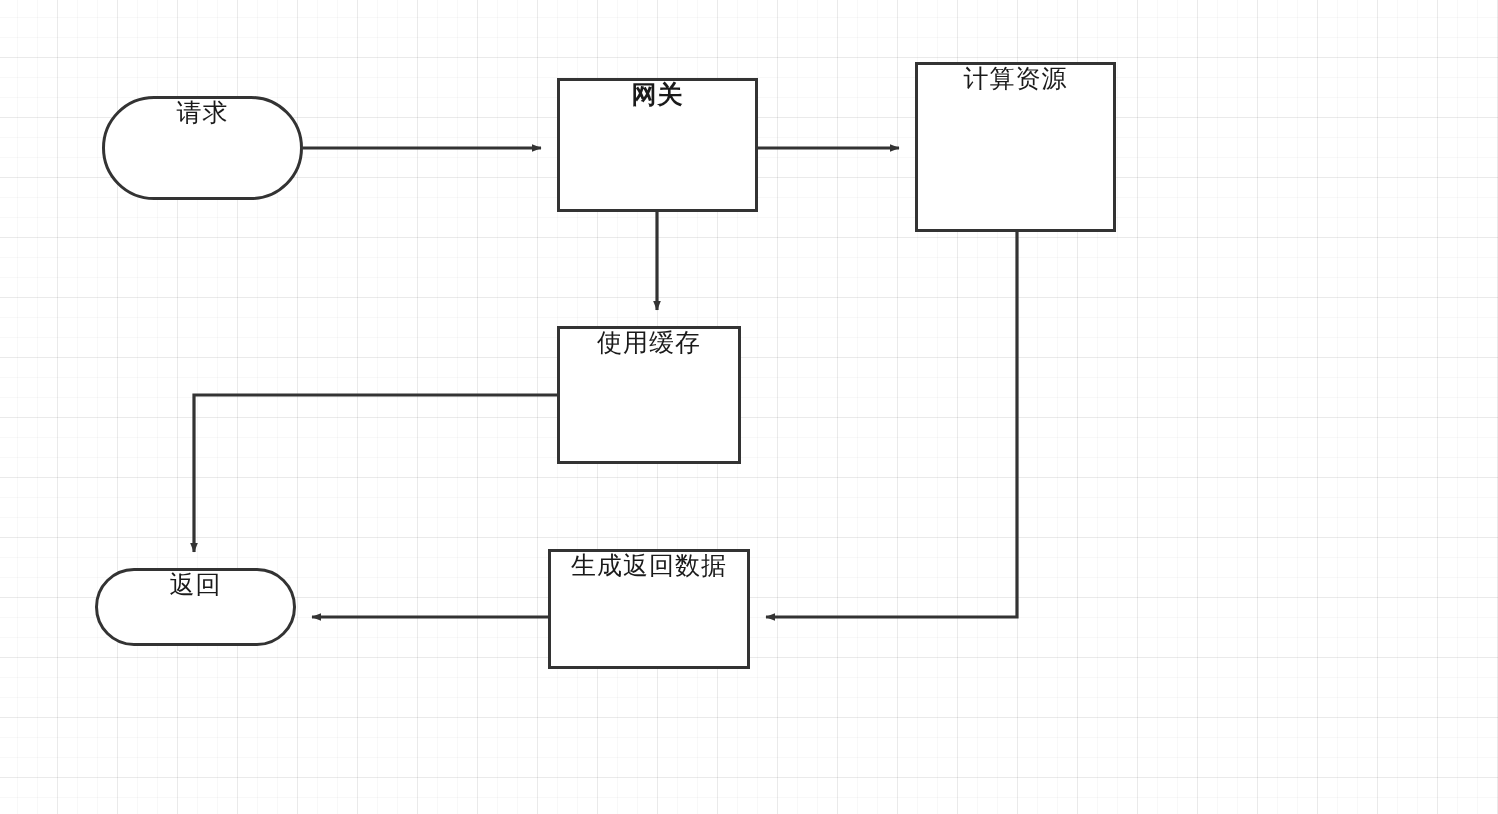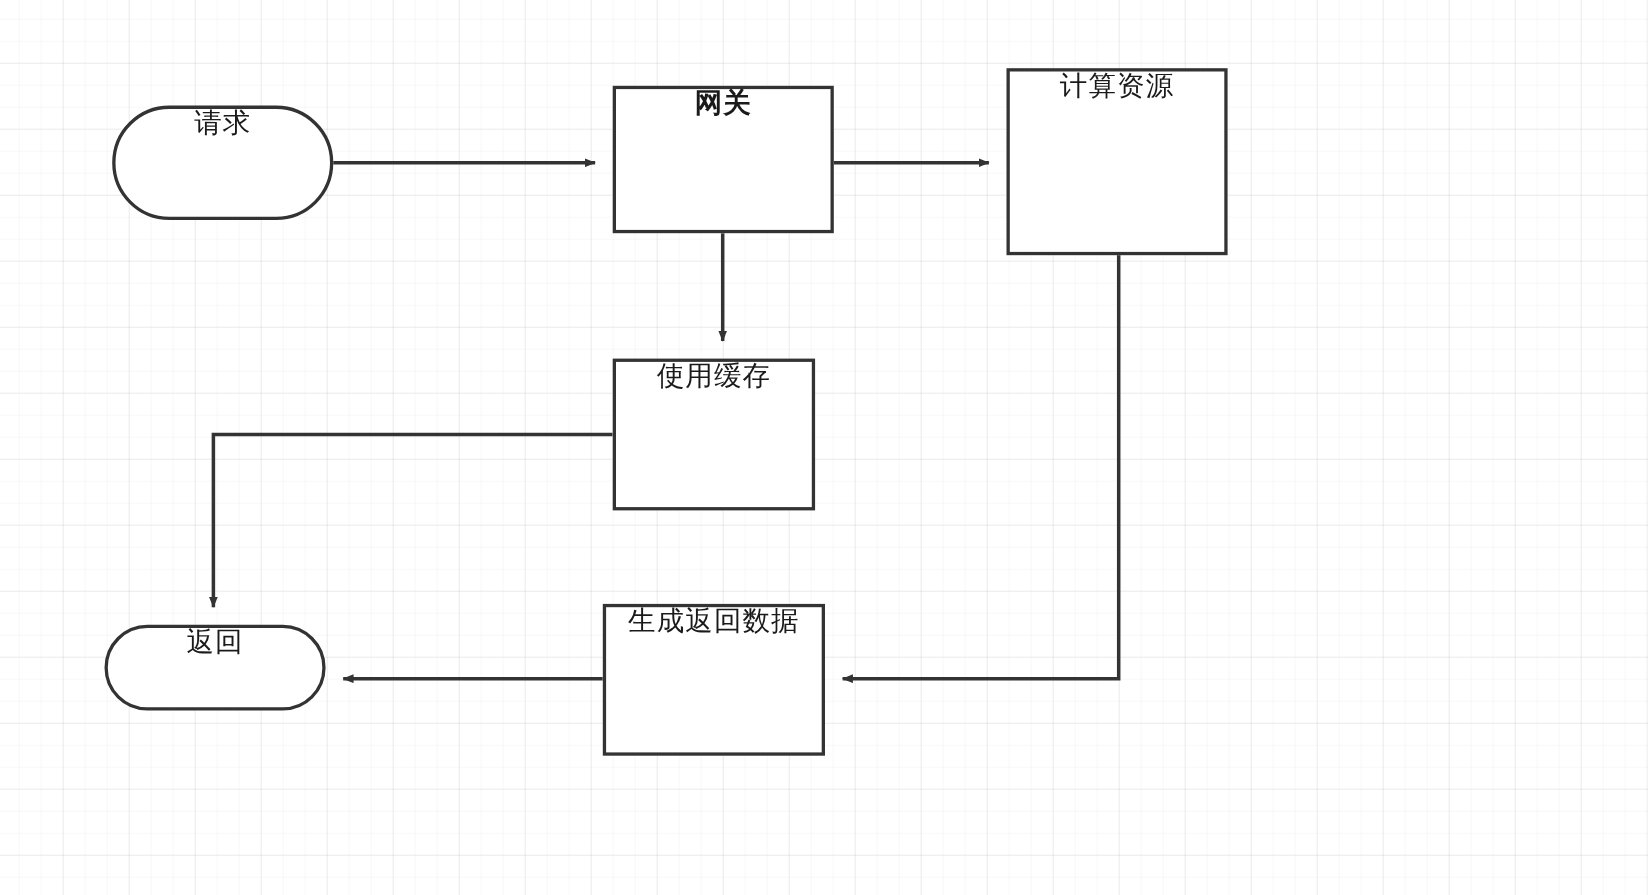--- a/index.html
+++ b/index.html
@@ -101,21 +101,21 @@
   </div>
 
   <div class="node rect" style="left:915px; top:62px; width:201px; height:170px;">
     <span class="label">计算资源</span>
   </div>
 
   <div class="node rect" style="left:557px; top:326px; width:184px; height:138px;">
     <span class="label">使用缓存</span>
   </div>
 
-  <div class="node rect" style="left:548px; top:549px; width:202px; height:138px;">
+  <div class="node rect" style="left:548px; top:549px; width:202px; height:120px;">
     <span class="label">生成返回数据</span>
   </div>
 
   <div class="node stadium" style="left:95px; top:568px; width:201px; height:78px;">
     <span class="label">返回</span>
   </div>
 
 </div>
 
 </body></html>

